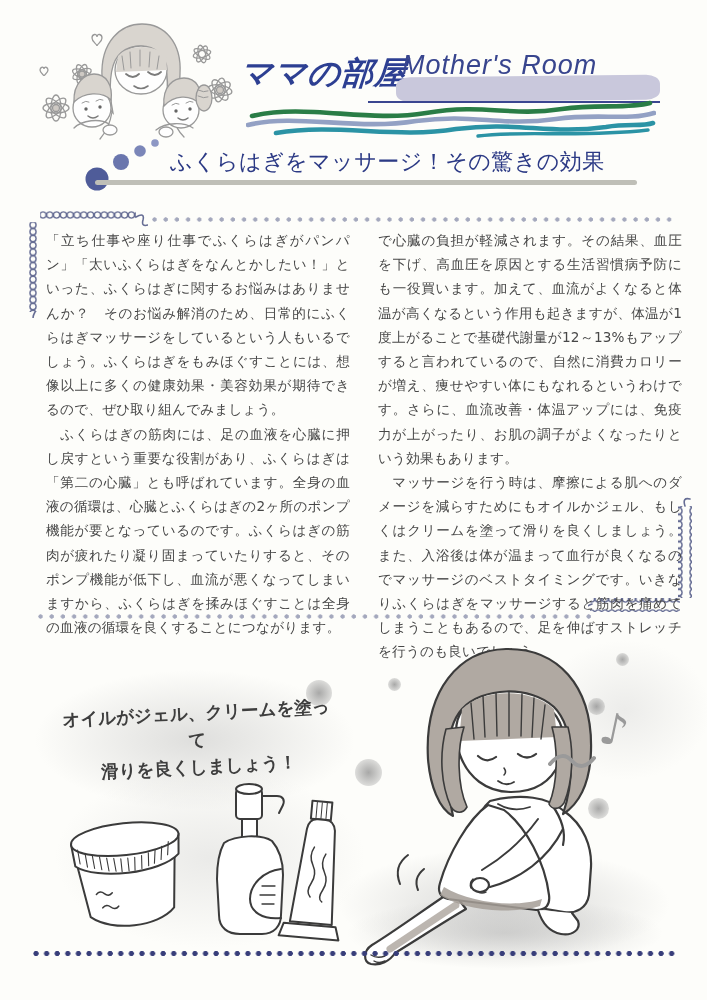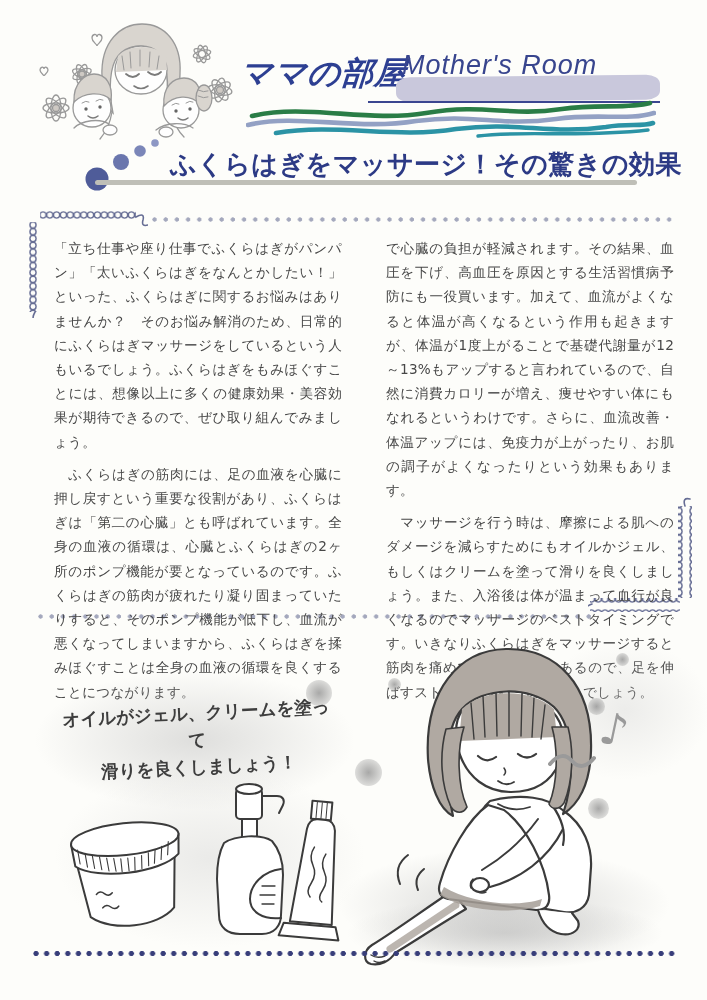--- a/index.html
+++ b/index.html
@@ -17,37 +17,37 @@
   .family-svg{position:absolute;left:30px;top:12px}
   .jp-title{position:absolute;left:240px;top:52px;font-size:32px;font-weight:bold;font-style:italic;
     color:var(--masthead_blue);letter-spacing:1px;transform:skewX(-4deg)}
   .band{position:absolute;left:396px;top:76px;width:264px;height:25px;background:var(--band_lavender);
     border-radius:14px/9px;transform:rotate(-.6deg)}
   .en-title{position:absolute;left:402px;top:50px;font-family:Liberation Sans, sans-serif;
     font-style:italic;font-size:27px;color:#38458e;letter-spacing:1px}
   .band-underline{position:absolute;left:368px;top:101px;width:292px;height:2px;background:#3b4690}
   .waves-svg{position:absolute;left:246px;top:100px}
   .dots-svg{position:absolute;left:78px;top:132px}
-  .article-title{position:absolute;left:170px;top:147px;font-size:26px;font-weight:bold;
+  .article-title{position:absolute;left:170px;top:147px;font-size:22px;font-weight:normal;
     color:var(--navy);letter-spacing:.5px}
   .gray-bar{position:absolute;left:95px;top:180px;width:542px;height:5px;background:#bfbfb7;border-radius:3px}
 
   
   .dotline{position:absolute;height:5px;
     background-image:radial-gradient(circle at 2.5px 2.5px,#a4a8bd 1.9px,transparent 2.4px);
     background-size:11.2px 5px;background-repeat:repeat-x}
   .dotline.top{left:152px;top:217px;width:522px}
   .dotline.bottom{left:38px;top:614px;width:556px}
   .chain-tl{position:absolute;left:26px;top:208px}
   .chain-br{position:absolute;left:588px;top:494px}
   .col{position:absolute;top:228px;width:304px;font-size:13.6px;line-height:24.2px;
     color:var(--body_text);letter-spacing:.2px;text-align:justify}
   .col.left{left:46px}
   .col.right{left:378px}
-  .col p{margin:8px}
+  .col p{margin:0}
 
   
   .blob{position:absolute;border-radius:50%;}
   .blob.caption-bg{left:35px;top:670px;width:320px;height:140px;
     background:radial-gradient(closest-side,rgba(185,185,185,.45),rgba(185,185,185,0))}
   .blob.products-bg{left:55px;top:768px;width:310px;height:180px;
     background:radial-gradient(closest-side,rgba(200,200,200,.35),rgba(200,200,200,0))}
   .blob.girl-ground{left:338px;top:848px;width:332px;height:112px;
     background:radial-gradient(closest-side,rgba(185,185,185,.55),rgba(185,185,185,0))}
   .blob.girl-top{left:540px;top:640px;width:170px;height:140px;

